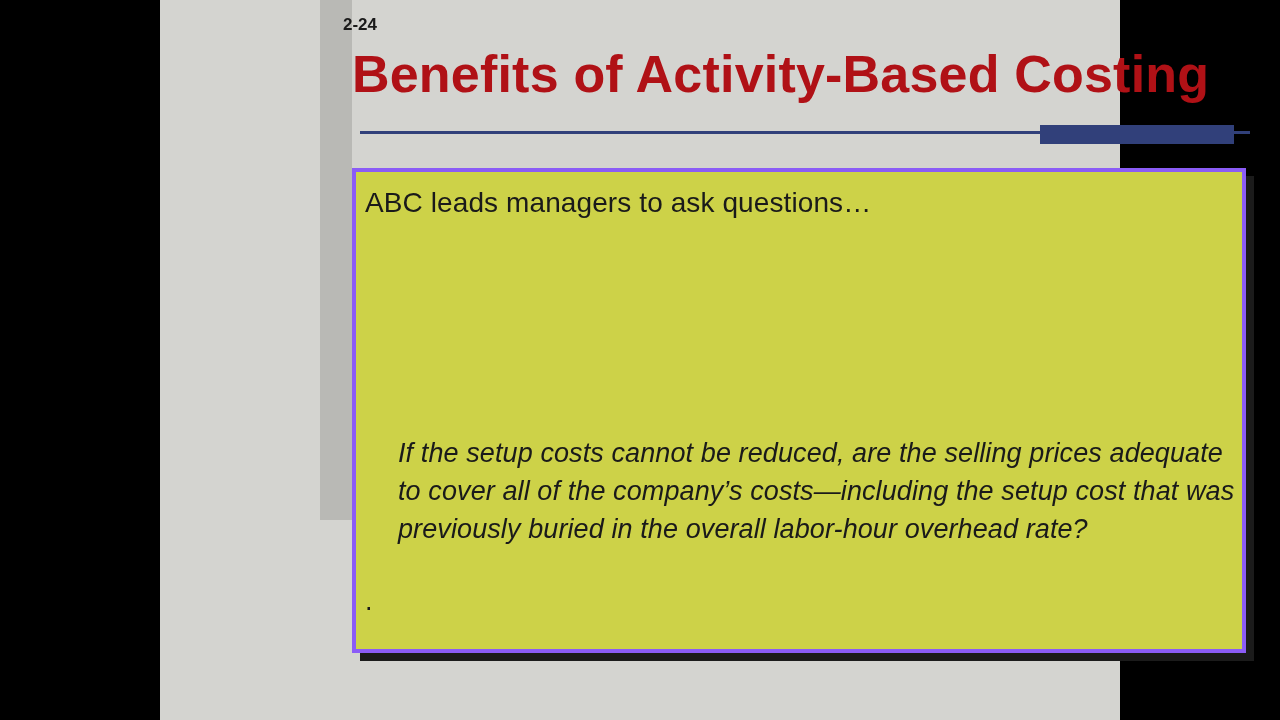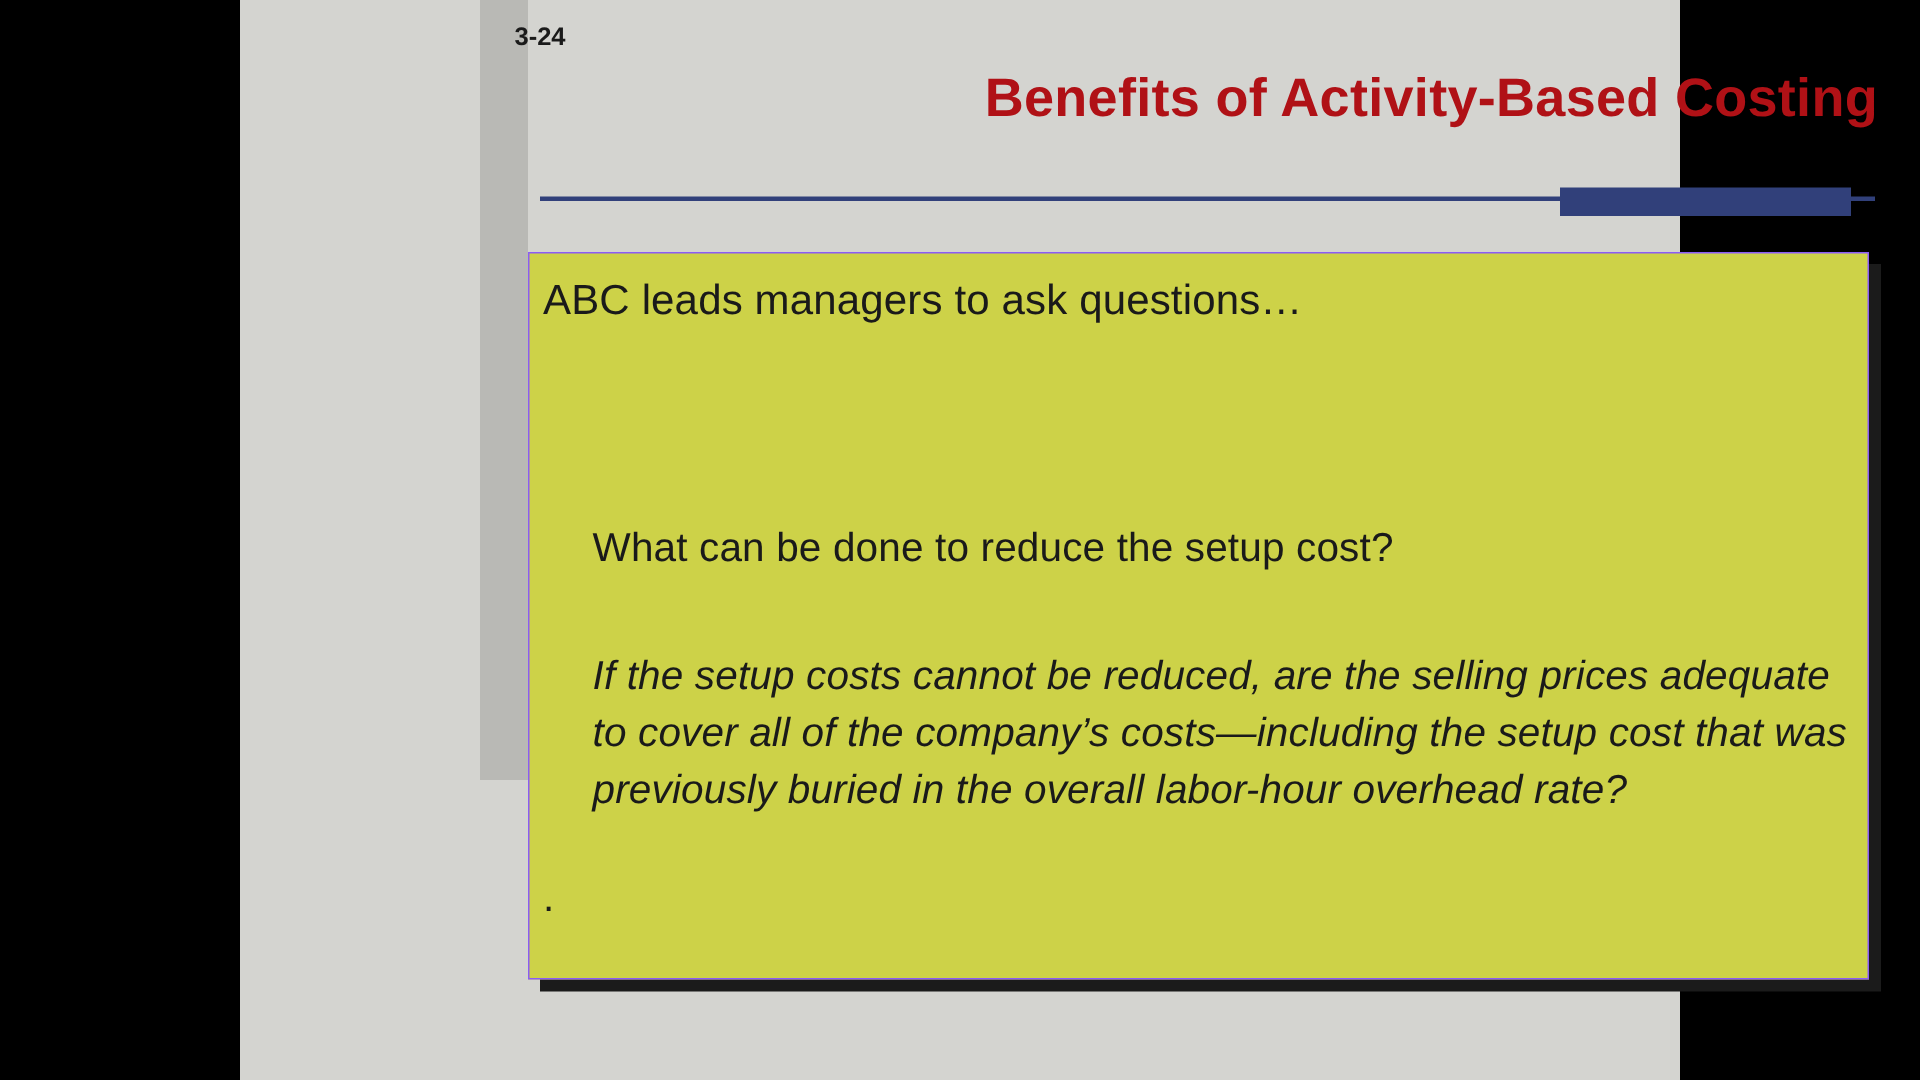--- a/index.html
+++ b/index.html
@@ -51,22 +51,22 @@
     font-weight: bold;
     color: #1a1a1a;
     letter-spacing: 0px;
   }
 
   .slide-title {
     position: absolute;
     left: 192px;
     top: 44px;
     width: 900px;
-    text-align: right;
-    font-size: 36px;
+    text-align: left;
+    font-size: 52px;
     font-weight: bold;
     color: #b01116;
     letter-spacing: 0.2px;
     white-space: nowrap;
   }
 
   
   .title-rule {
     position: absolute;
     left: 200px;
@@ -96,21 +96,21 @@
     background: #1b1b1b;
   }
 
   .content-box {
     position: absolute;
     left: 192px;
     top: 168px;
     width: 894px;
     height: 485px;
     background: #cdd248;
-    border: 1px solid #8b5cf6;
+    border: 4px solid #8b5cf6;
     box-sizing: border-box;
   }
 
   .content-inner {
     position: absolute;
     left: 0;
     top: 0;
     width: 100%;
     height: 100%;
   }
@@ -157,36 +157,35 @@
 </style>
 </head>
 <body>
 
 <div class="slide-stage">
 
   <div class="slide-canvas">
 
     <div class="left-band"></div>
 
-    <div class="slide-number">3-24</div>
+    <div class="slide-number">2-24</div>
 
     <div class="slide-title">Benefits of Activity-Based Costing</div>
 
     <div class="title-rule"></div>
     <div class="title-block"></div>
 
     <div class="content-shadow"></div>
 
     <div class="content-box">
       <div class="content-inner">
 
         <div class="line lead-line">ABC leads managers to ask questions…</div>
 
 
-        <div class="line q2">What can be done to reduce the setup cost?</div>
 
         <div class="line q3">If the setup costs cannot be reduced, are the selling prices adequate to cover all of the company’s costs—including the setup cost that was previously buried in the overall labor-hour overhead rate?</div>
 
         <div class="line trailing-dot">.</div>
 
       </div>
     </div>
 
   </div>
 </div>

